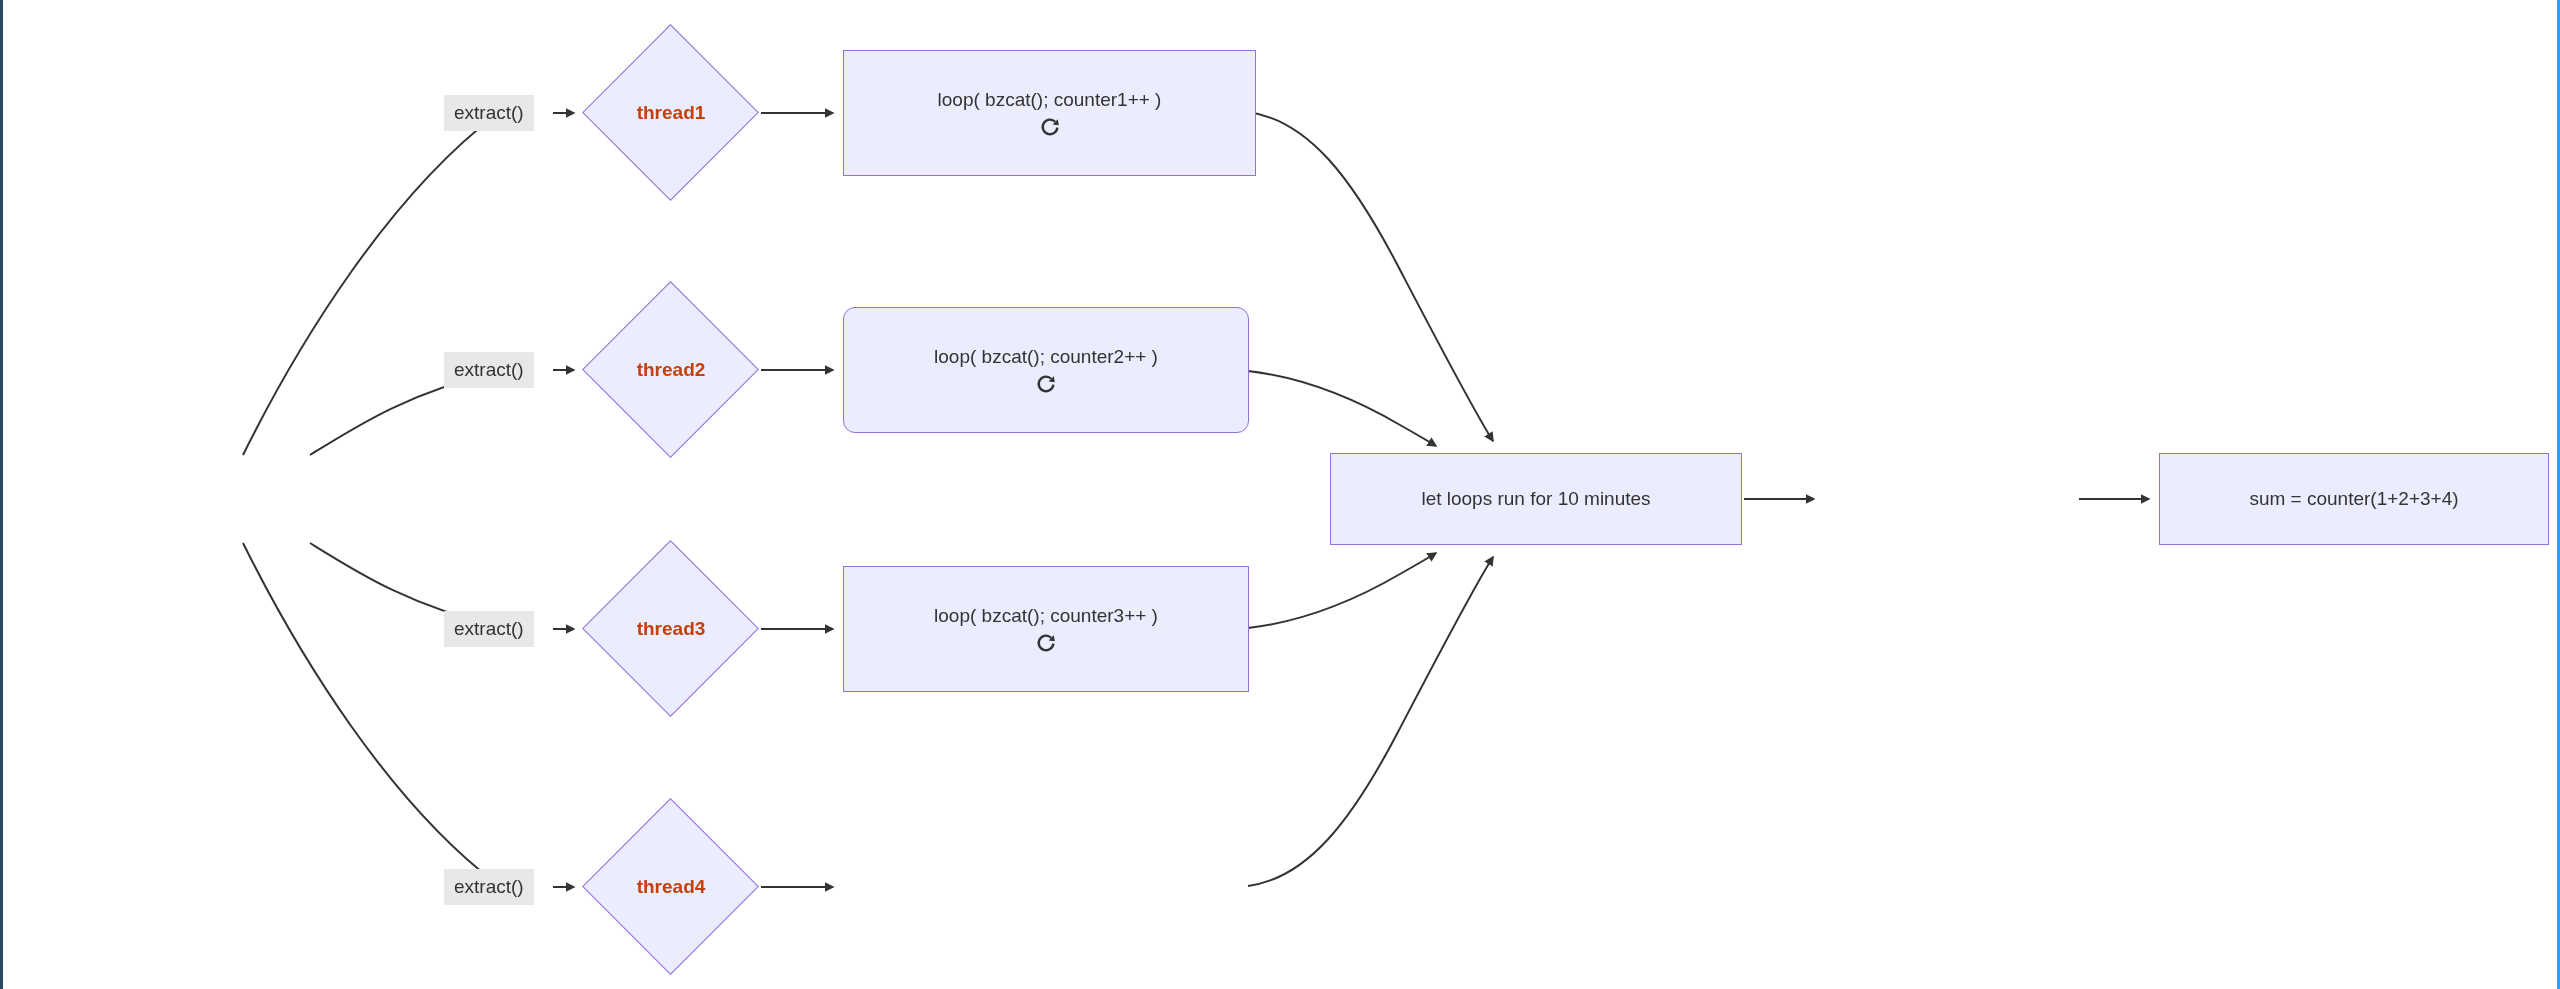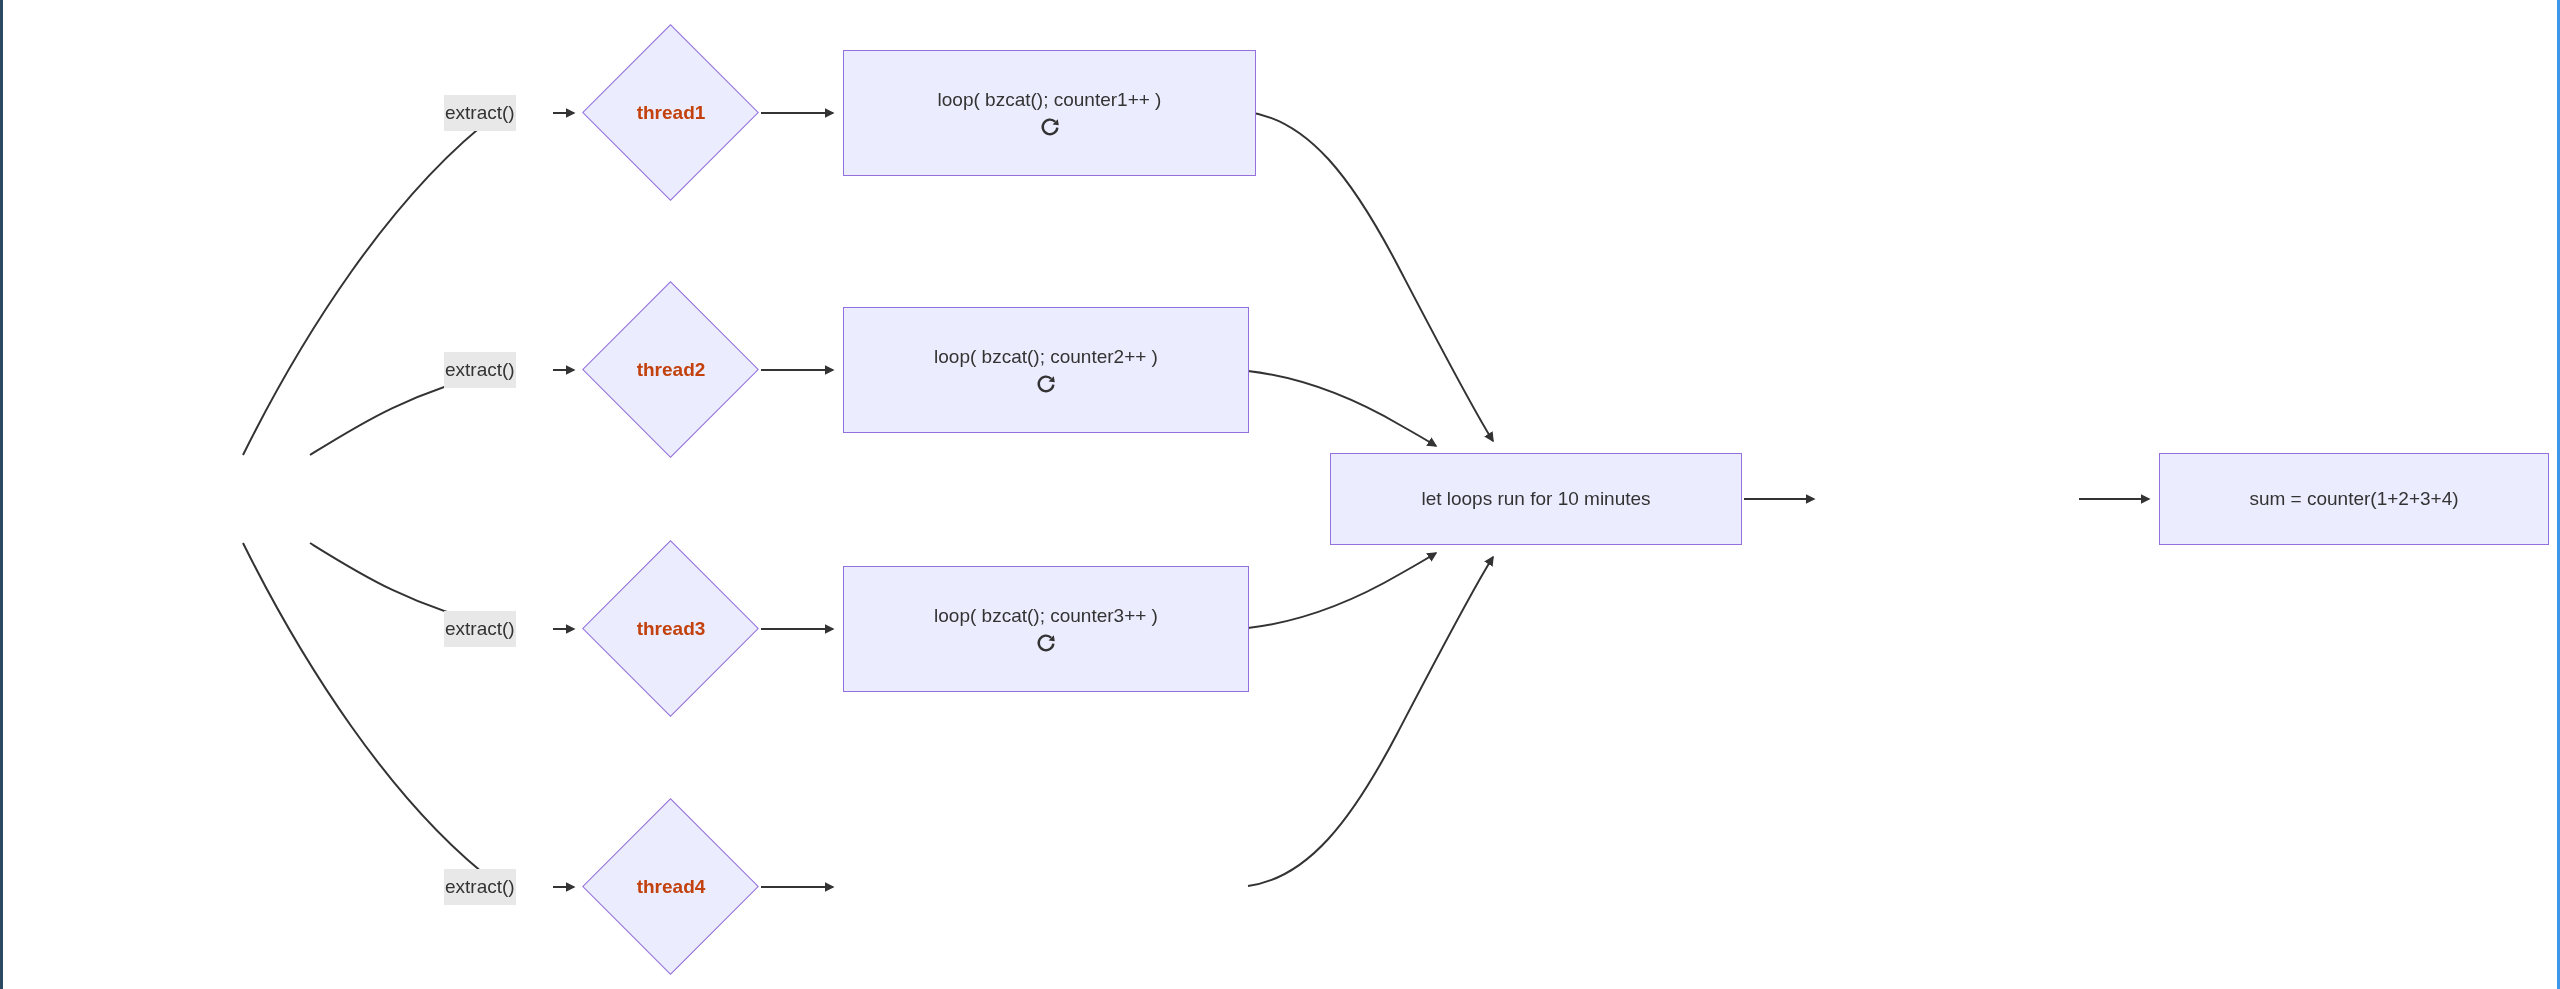--- a/index.html
+++ b/index.html
@@ -49,21 +49,21 @@
     width: 170px; height: 28px; line-height: 28px;
     text-align: center; font-size: 19px; color: #c2410c;
     z-index: 3;
     font-weight: bold;
   }
   .edge-label {
     position: absolute;
     background: #e8e8e8;
     color: #333333;
     font-size: 19px; line-height: 22px;
-    padding: 7px 1px;
+    padding: 7px 10px;
     z-index: 3;
     white-space: nowrap;
   }
   .loop-icon-wrap { margin-top: 3px; height: 24px; display: flex; align-items: center; }
 </style>
 </head>
 <body>
 
 <div class="canvas">
 
@@ -115,21 +115,21 @@
 
   <div class="node" style="left:843px; top:50px; width:413px; height:126px;">
     <span>loop( bzcat(); counter1++ )</span>
     <span class="loop-icon-wrap">
       <svg viewBox="0 0 24 24" width="22" height="22">
         <path d="M 17.7 6.3 A 8 8 0 1 0 20 12.7" fill="none" stroke="#333333" stroke-width="2.6"></path>
         <path d="M 20.5 3.5 L 14.8 9.2 L 21.6 10.2 Z" fill="#333333"></path>
       </svg>
     </span>
   </div>
-  <div class="node" style="left:843px; top:307px; width:406px; height:126px;">
+  <div class="node" style="left:843px; top:307px; width:406px; height:126px;border-radius:12px;">
     <span>loop( bzcat(); counter2++ )</span>
     <span class="loop-icon-wrap">
       <svg viewBox="0 0 24 24" width="22" height="22">
         <path d="M 17.7 6.3 A 8 8 0 1 0 20 12.7" fill="none" stroke="#333333" stroke-width="2.6"></path>
         <path d="M 20.5 3.5 L 14.8 9.2 L 21.6 10.2 Z" fill="#333333"></path>
       </svg>
     </span>
   </div>
   <div class="node" style="left:843px; top:566px; width:406px; height:126px;">
     <span>loop( bzcat(); counter3++ )</span>

